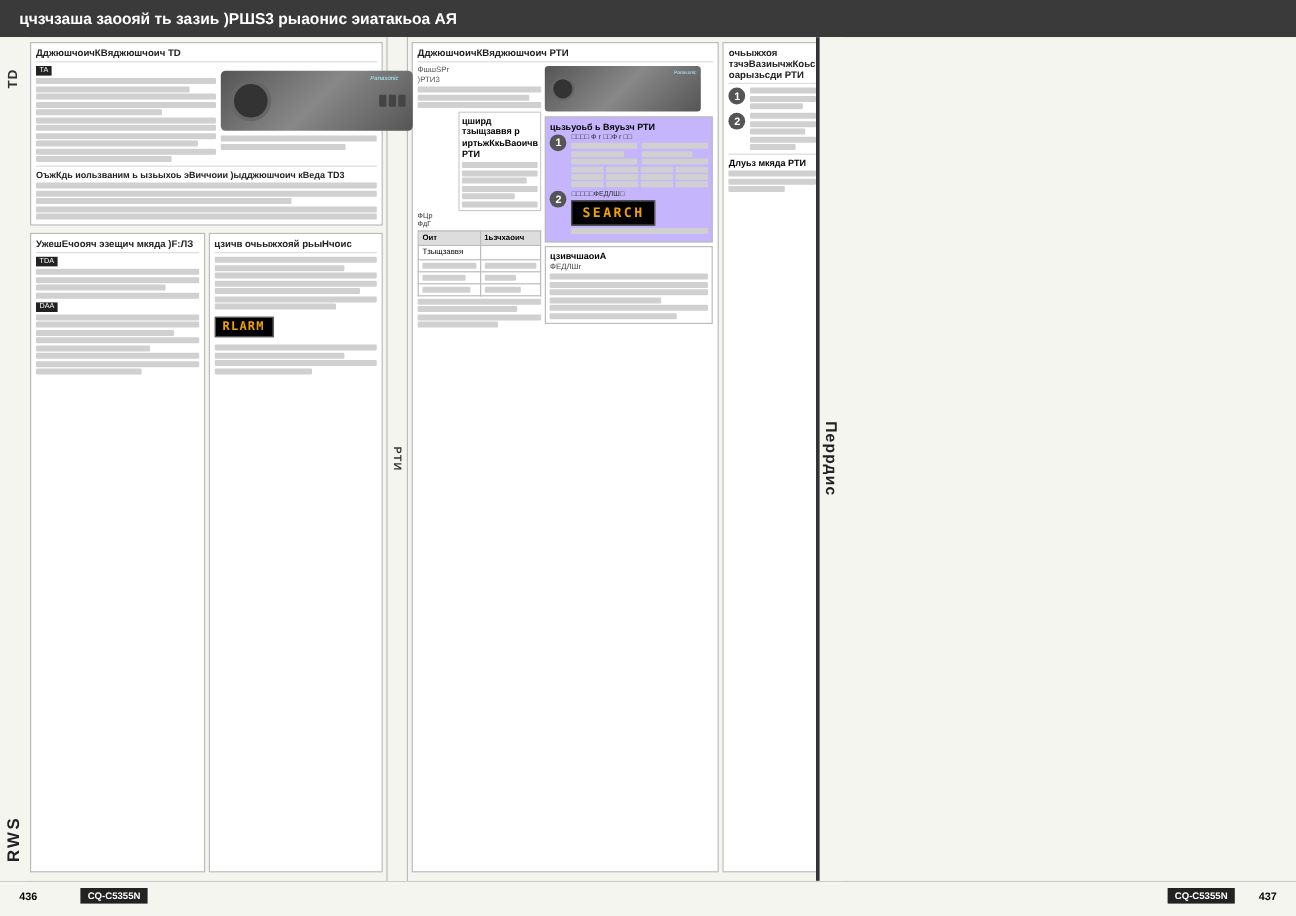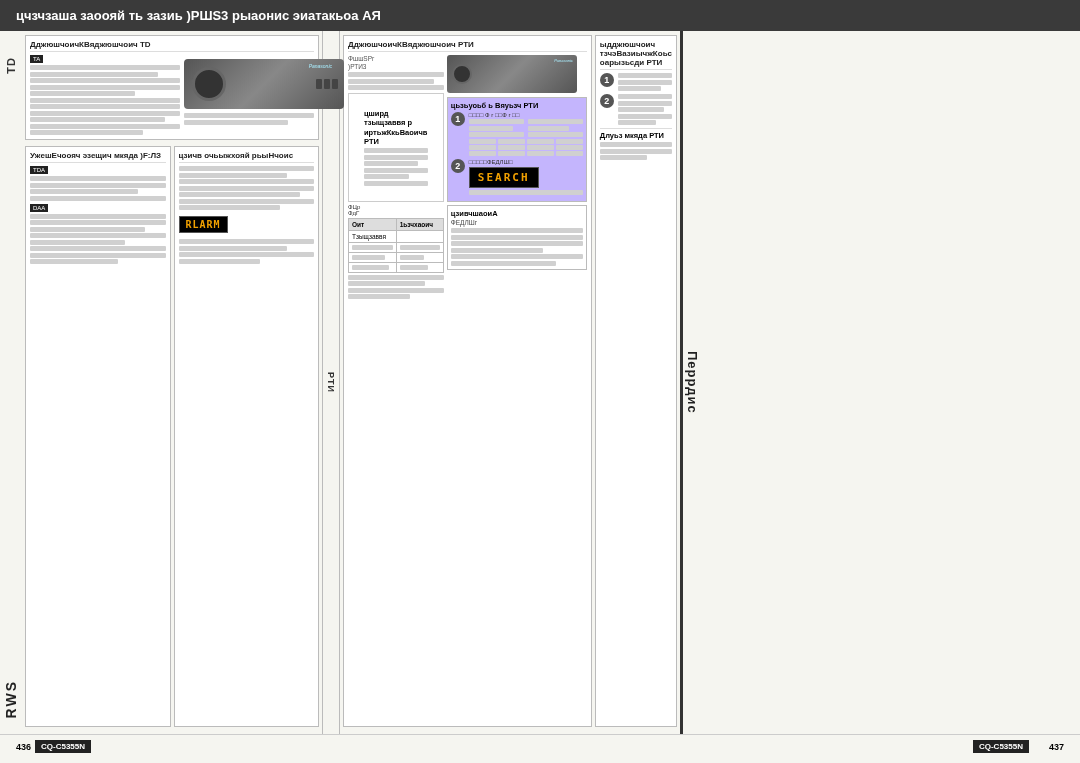--- a/index.html
+++ b/index.html
@@ -116,21 +116,21 @@
       display: flex;
       justify-content: space-between;
       align-items: center;
       padding: 4px 16px;
       border-top: 1px solid #ccc;
       height: 24px;
     }
     .footer-left {
       display: flex;
       align-items: center;
-      gap: 4px;
+      gap: 36px;
       font-size: 8px;
     }
     .footer-right {
       display: flex;
       align-items: center;
       gap: 20px;
       font-size: 8px;
     }
     .model-badge {
       background: #222;
@@ -235,20 +235,32 @@
               <div style="width:6px; height:10px; background:#444; border-radius:1px;"></div>
             </div>
           </div>
           <div class="small-lines">
             <div class="small-line full"></div>
             <div class="small-line" style="width:80%;"></div>
           </div>
         </div>
       </div>
 
+      <div style="margin-top:3px; border-top:1px solid #ddd; padding-top:2px;">
+        <div style="font-size:7.5px; font-weight:bold; color:#222; margin-bottom:2px;">
+          <span>ОъжКдь иользваним ь ызьыхоь эВиччоии )ыдджюшчоич кВеда TD3</span>
+        </div>
+        <div class="small-lines">
+          <div class="small-line full"></div>
+          <div class="small-line full"></div>
+          <div class="small-line" style="width:75%;"></div>
+          <div class="small-line full"></div>
+          <div class="small-line full"></div>
+        </div>
+      </div>
     </div>
 
     <div style="display:flex; gap:3px; flex:1;">
 
       <div class="section-box" style="flex:1;">
         <div class="section-title">УжешЕчооя​ч эзещич мкяда )F:ЛЗ</div>
         <div style="display:inline-block; background:#222; color:#fff; font-size:6px; padding:1px 3px; margin-bottom:2px;">TDA</div>
         <div class="small-lines">
           <div class="small-line full"></div>
           <div class="small-line full"></div>
@@ -308,21 +320,21 @@
       <div style="display:flex; gap:3px;">
         <div style="flex:1;">
           <div style="font-size:6.5px; color:#555; margin-bottom:1px;">ФшшSPг</div>
           <div style="font-size:6.5px; color:#555; margin-bottom:2px;">)РТИ3</div>
           <div class="small-lines">
             <div class="small-line full"></div>
             <div class="small-line" style="width:90%;"></div>
             <div class="small-line full"></div>
           </div>
 
-          <div style="margin-top:3px; border:1px solid #ccc; padding:15px;">
+          <div style="margin-top:3px; border:1px solid #ccc; padding:2px;margin-left:34px;">
             <div style="font-size:7.5px; font-weight:bold; margin-bottom:1px;">цширд тзыщзаввя р</div>
             <div style="font-size:7.5px; font-weight:bold; margin-bottom:2px;">иртьжКкьВаоичв РТИ</div>
             <div class="small-lines">
               <div class="small-line full"></div>
               <div class="small-line full"></div>
               <div class="small-line" style="width:85%;"></div>
               <div class="small-line full"></div>
               <div class="small-line" style="width:70%;"></div>
               <div class="small-line full"></div>
             </div>
@@ -459,21 +471,21 @@
             </div>
           </div>
 
         </div>
       </div>
     </div>
 
     <div style="display:flex; gap:3px; flex:1;">
 
       <div class="section-box" style="flex:1;">
-        <div class="section-title">ыдджюшчоич тзчэВазиычжКоьс оарызьсди РТИ</div>
+        <div class="section-title">очьыжхоя тзчэВазиычжКоьс оарызьсди РТИ</div>
         <div class="step-row">
           <div class="num-circle">1</div>
           <div class="step-content">
             <div class="small-lines">
               <div class="small-line full"></div>
               <div class="small-line full"></div>
               <div class="small-line" style="width:80%;"></div>
             </div>
           </div>
         </div>

